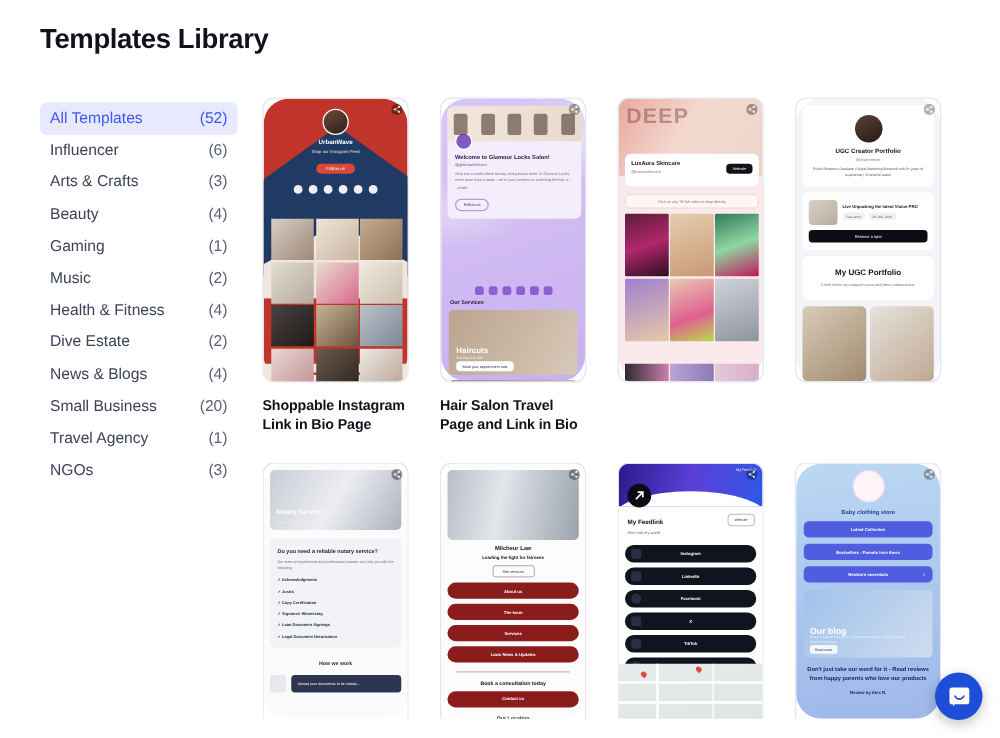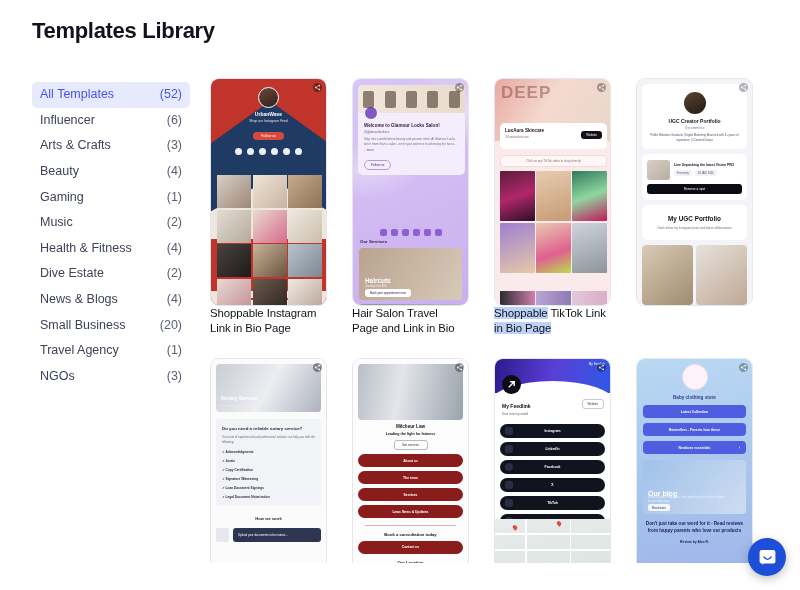--- a/index.html
+++ b/index.html
@@ -59,30 +59,31 @@
     background: #fff;
   }
   .thumb.row2 { height: 205px; border-radius: 9px 9px 0 0; border-bottom: none; }
   .share-ico {
     position: absolute; right: 4px; top: 4px;
     width: 9px; height: 9px;
     opacity: .85; z-index: 40;
   }
   .share-ico svg { display: block; width: 9px; height: 9px; }
   .card-title {
-    font-size: 11.4px; font-weight: normal;
+    margin-top: 12px;
+    font-size: 11.4px; font-weight: bold;
     line-height: 1.33;
     color: #10131c;
     letter-spacing: -0.1px;
     width: 122px;
   }
   .hl { background: #bcd3f7; }
 
   
-  .ph { position: absolute; inset: 0; }
+  .ph { position: absolute; inset: 0; border-radius: 20px; }
 
   
   .c1 { background: #c0342b; }
   .c1 .chev {
     position: absolute; top: 22px; left: -18px; width: 154px; height: 120px;
     background: #1f3a63;
     clip-path: polygon(50% 0%, 100% 46%, 100% 100%, 0 100%, 0 46%);
   }
   .c1 .chev2 {
     position: absolute; top: 100px; left: -18px; width: 154px; height: 60px;
@@ -432,24 +433,20 @@
         <span class="share-ico">
           <svg viewBox="0 0 16 16">
               <circle cx="8" cy="8" r="8" fill="rgba(0,0,0,.4)"></circle>
               <circle cx="11" cy="4.5" r="1.6" fill="#fff"></circle>
               <circle cx="5" cy="8" r="1.6" fill="#fff"></circle>
               <circle cx="11" cy="11.5" r="1.6" fill="#fff"></circle>
               <path d="M6.4 7.2 9.6 5.4M6.4 8.8 9.6 10.6" stroke="#fff" stroke-width="1"></path>
             </svg>
         </span>
       </div>
-      <div class="card-title">
-        <span class="hl">Shoppable</span><span> TikTok Link</span><br>
-        <span class="hl">in Bio Page</span>
-      </div>
     </div>
 
     <div class="card">
       <div class="thumb">
         <div class="ph c4">
           <div class="box">
             <div class="av4"></div>
             <div class="nm4">UGC Creator Portfolio</div>
             <div class="hd4">@ecommerce</div>
             <div class="bio">Public Relations Graduate | Digital Marketing Maverick with 3+ years of experience | #ContentCreator</div>

